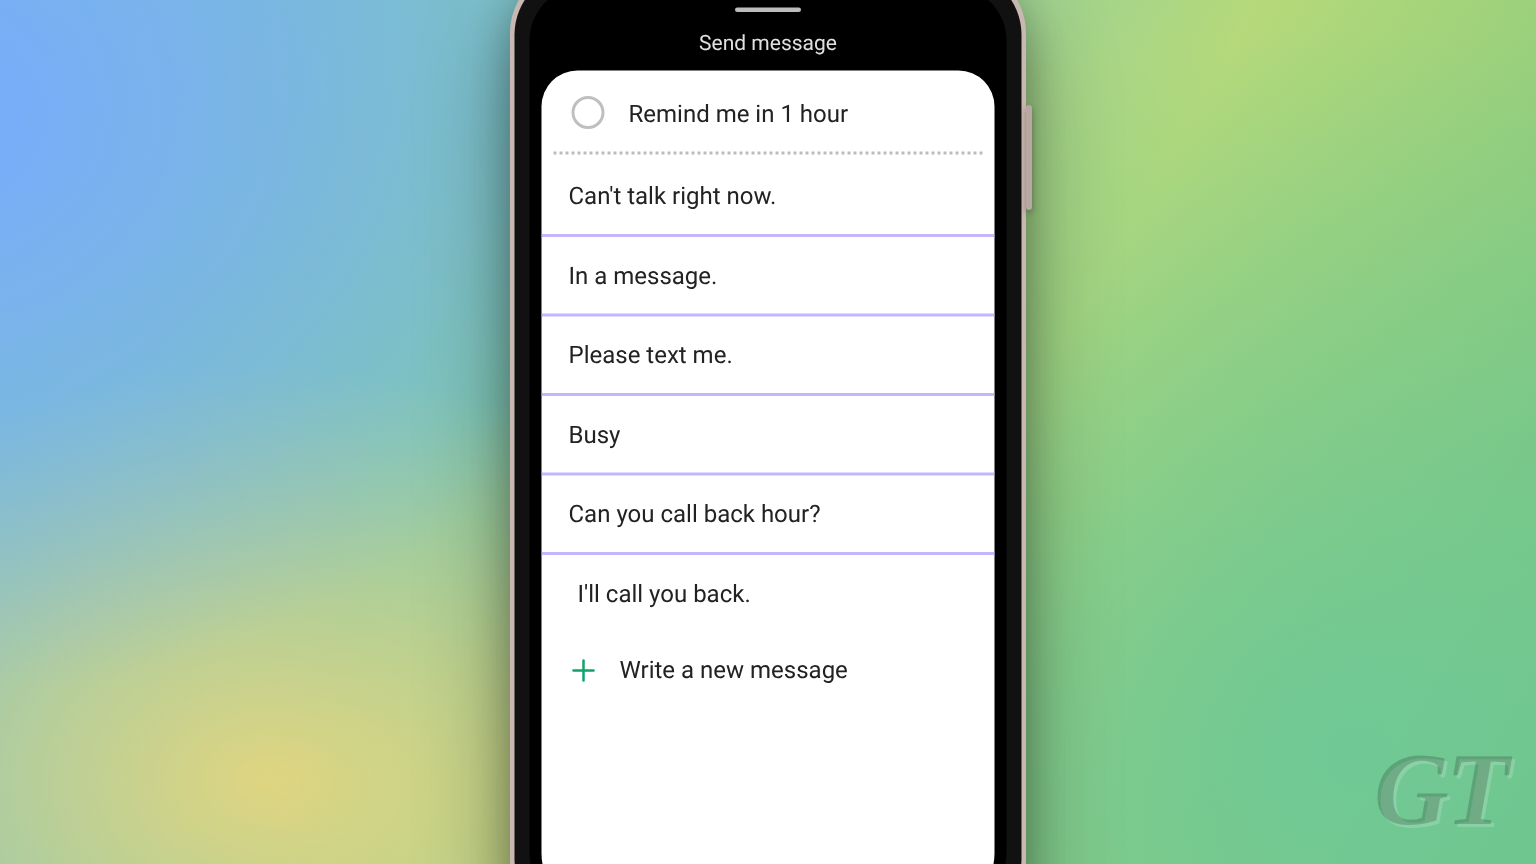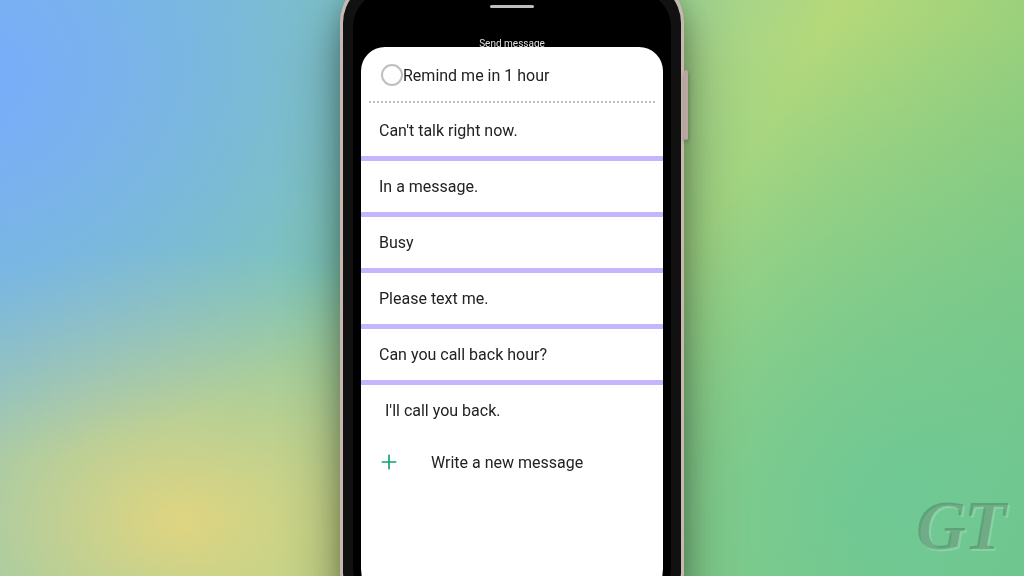--- a/index.html
+++ b/index.html
@@ -32,49 +32,49 @@
     border-radius:36px;
     background:linear-gradient(#000,#000);
     overflow:hidden;
   }
   .handle{
     position:absolute;top:14px;left:50%;transform:translateX(-50%);
     width:44px;height:3px;border-radius:2px;background:#bdbdbd;
   }
   .title{
     position:absolute;top:30px;left:0;right:0;text-align:center;
-    color:#e0e0e0;font-size:10px;font-weight:400;margin-top:17px;
+    color:#e0e0e0;font-size:14px;font-weight:400;
   }
   .sheet{
     position:absolute;top:56px;left:8px;right:8px;bottom:0;
     background:#fff;
     border-radius:24px 24px 36px 36px;
     overflow:hidden;
   }
   .remind-row{
-    display:flex;align-items:center;
+    display:flex;align-items:center;gap:16px;
     padding:17px 18px 15px 20px;
   }
   .radio{
     width:18px;height:18px;border:2px solid #bfbfbf;border-radius:50%;
     flex:0 0 auto;
   }
   .remind-label{font-size:16px;color:#222;}
   .dotted{
     height:0;border-top:2px dotted #bcbcbc;margin:0 8px 2px 8px;
   }
   .quick-list{display:flex;flex-direction:column;}
   .quick-item{
     padding:16px 18px 16px 18px;
     font-size:16px;color:#222;
-    border-bottom:5px solid #c4b5fd;
+    border-bottom:2px solid #c4b5fd;
   }
   .quick-item:last-of-type{border-bottom:none;padding-left:24px;}
   .new-row{
-    display:flex;align-items:center;gap:32px;
+    display:flex;gap:14px;
     padding:16px 18px 22px 18px;
   }
   .plus{
     width:20px;height:20px;color:#11a36b;flex:0 0 auto;
     display:flex;align-items:center;justify-content:center;
   }
   .plus svg{width:20px;height:20px;}
   .new-label{font-size:16px;color:#222;}
   .watermark{
     position:absolute;right:20px;bottom:10px;
@@ -103,22 +103,22 @@
         <div class="remind-row">
           <span class="radio"></span>
           <span class="remind-label">Remind me in 1 hour</span>
         </div>
 
         <div class="dotted"></div>
 
         <div class="quick-list">
           <div class="quick-item">Can't talk right now.</div>
           <div class="quick-item">In a message.</div>
+          <div class="quick-item">Please text me.</div>
           <div class="quick-item">Busy</div>
-          <div class="quick-item">Please text me.</div>
           <div class="quick-item">Can you call back hour?</div>
           <div class="quick-item">I'll call you back.</div>
         </div>
 
         <div class="new-row">
           <span class="plus">
             <svg viewBox="0 0 24 24" fill="none" stroke="currentColor" stroke-width="2" stroke-linecap="round">
               <line x1="12" y1="4" x2="12" y2="20"></line>
               <line x1="4" y1="12" x2="20" y2="12"></line>
             </svg>

